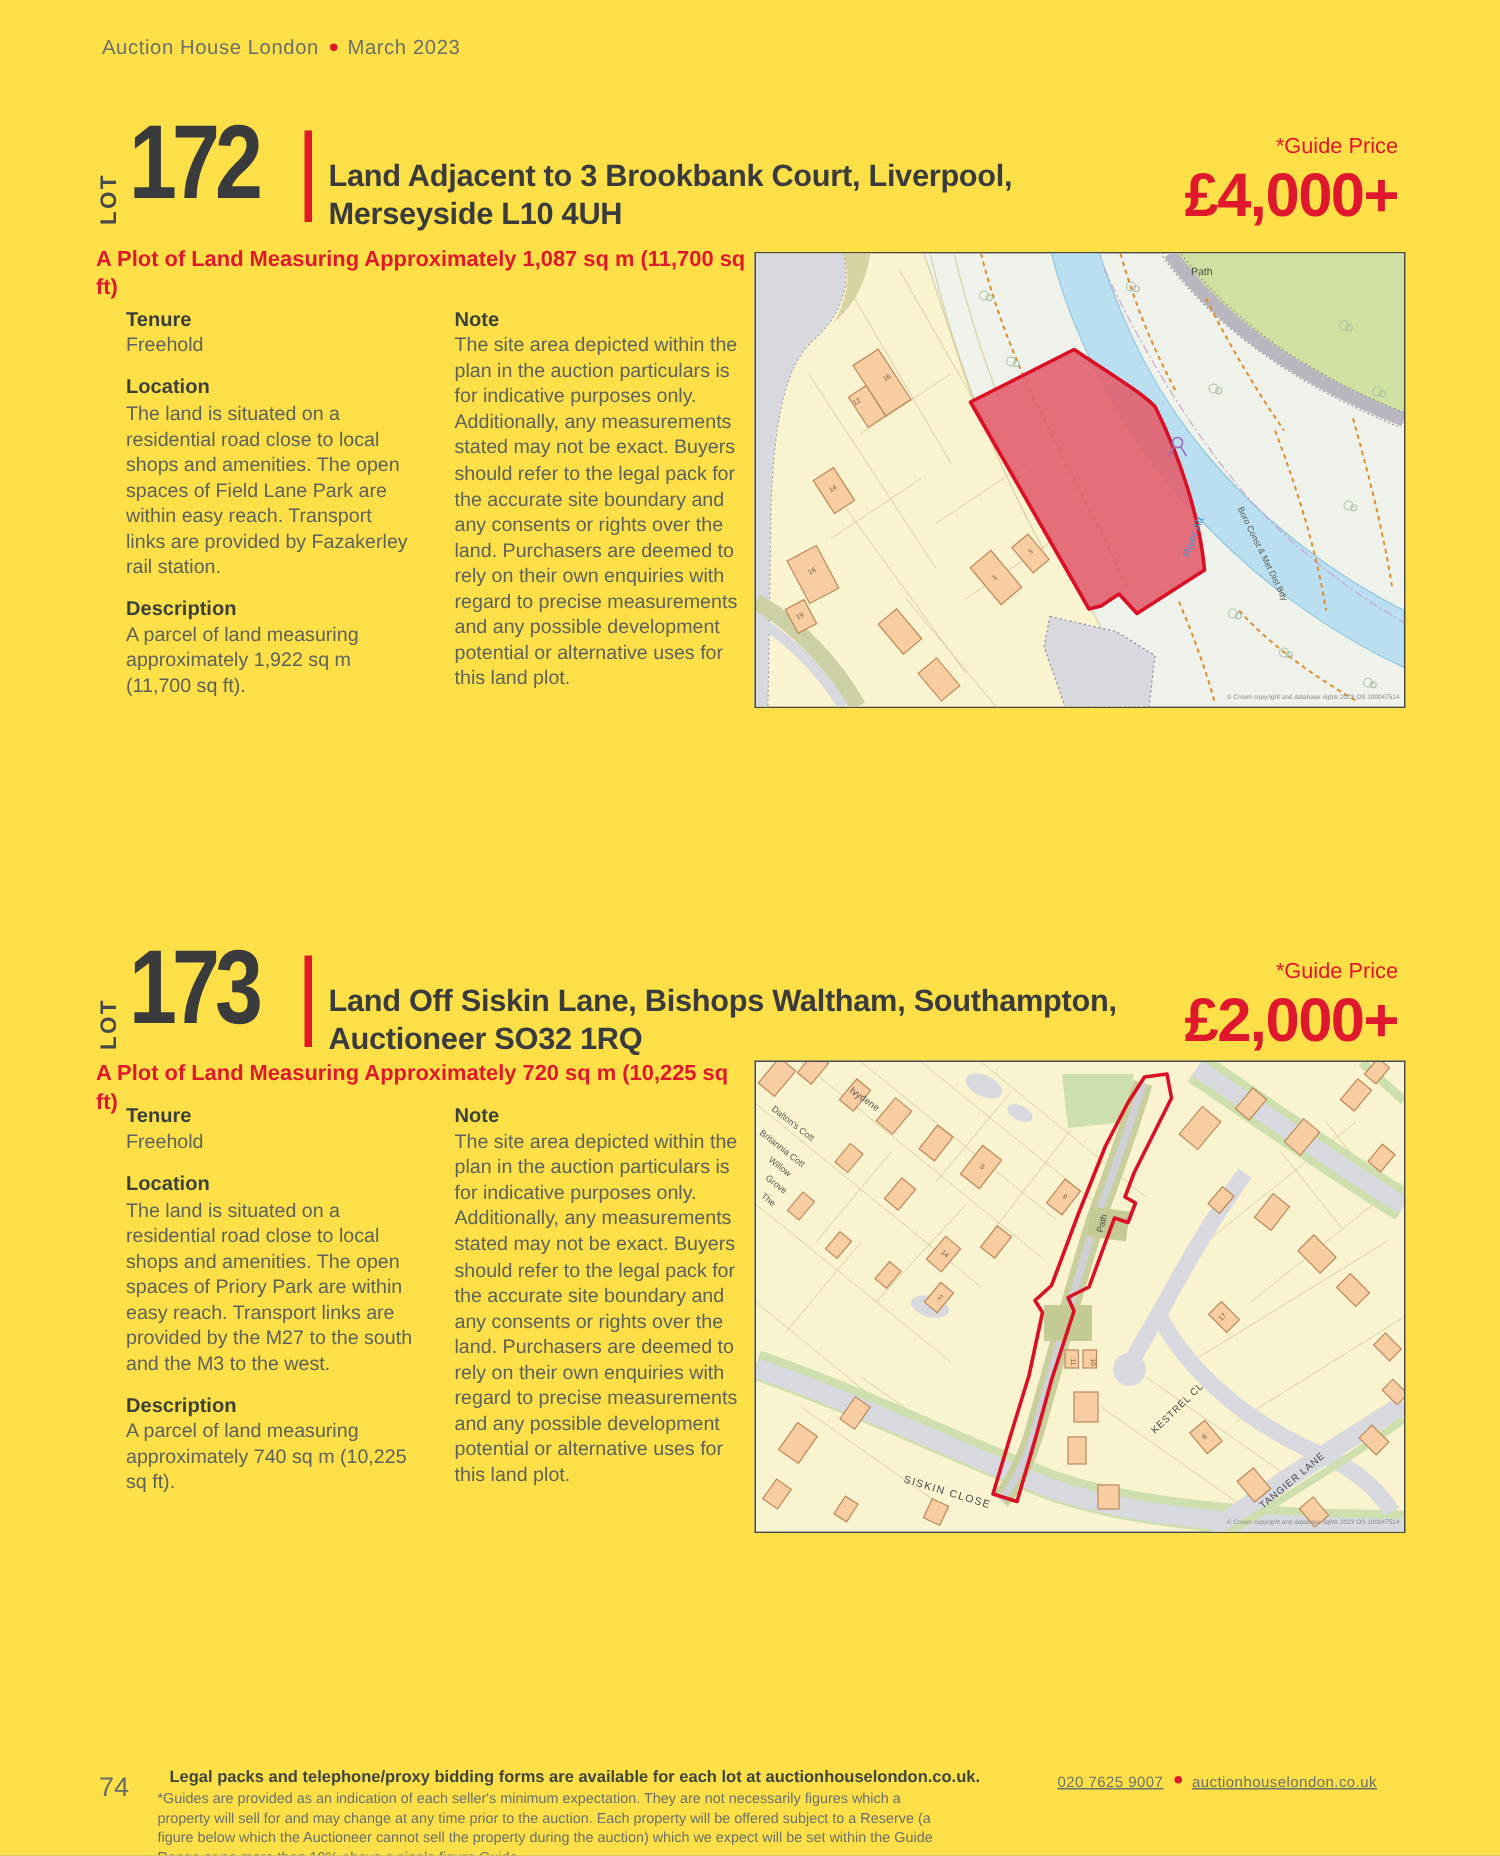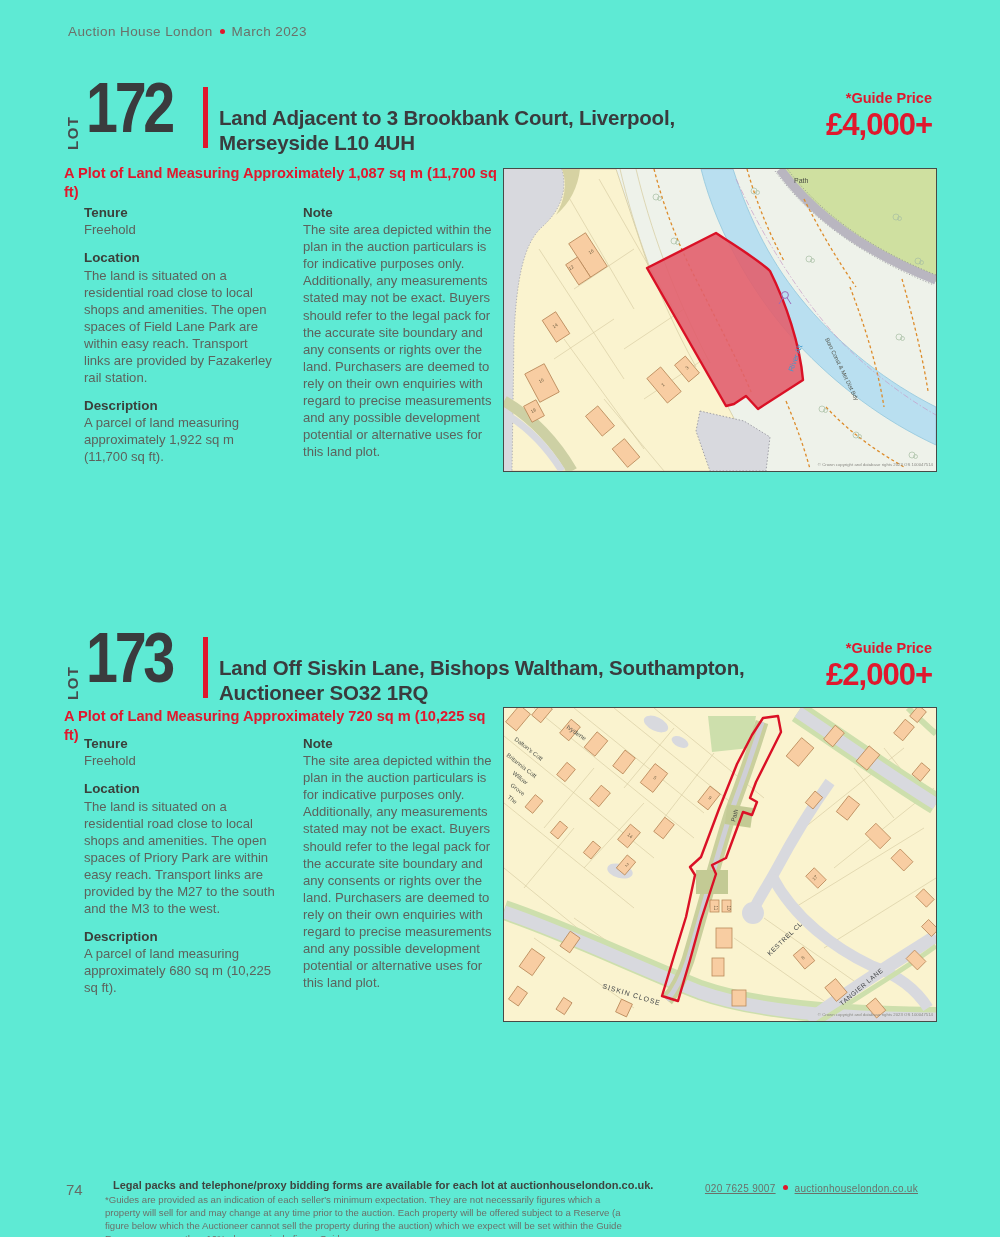--- a/index.html
+++ b/index.html
@@ -1,55 +1,55 @@
 <!DOCTYPE html>
 <html><head>
 <meta charset="utf-8">
 <style>
   html,body{margin:0;padding:0;}
   body{background:#9aa79a;font-family:"Liberation Sans",sans-serif;}
-  .page{position:relative;width:1000px;height:1237px;background:#5eead4;margin:0 auto;overflow:hidden;}
+  .page{position:relative;width:1000px;height:1237px;background:#fde047;margin:0 auto;overflow:hidden;}
 
   
   .page-header{position:absolute;left:68px;top:24px;font-size:13.5px;color:#6b716a;letter-spacing:.4px;}
   .red-dot{display:inline-block;width:5px;height:5px;border-radius:50%;background:#e0182d;margin:0 7px;vertical-align:2px;}
 
   
   .lot{position:absolute;left:0;width:1000px;}
   .lot-1{top:80px;height:480px;}
   .lot-2{top:630px;height:480px;}
   .lot-vert{position:absolute;left:64px;top:8px;height:62px;writing-mode:vertical-rl;transform:rotate(180deg);
             font-size:15px;font-weight:bold;color:#474a4c;letter-spacing:1.5px;}
   .lot-num{position:absolute;left:86px;top:-7px;font-size:70px;font-weight:bold;color:#3a3b3d;
            letter-spacing:-4px;line-height:1;transform:scaleX(.82);transform-origin:left top;}
   .lot-bar{position:absolute;left:203px;top:7px;width:5px;height:61px;background:#e0182d;}
   .lot-title{position:absolute;left:219px;top:26px;width:560px;font-size:20.5px;font-weight:bold;
              color:#3a3b3d;line-height:1.2;letter-spacing:-.2px;}
   .guide{position:absolute;right:68px;top:10px;text-align:right;color:#e0182d;}
-  .guide-label{font-size:14.5px;font-weight:bold;}
-  .guide-price{font-size:31px;font-weight:bold;letter-spacing:-1px;margin-top:1px;}
+  .guide-label{font-size:14.5px;font-weight:normal;}
+  .guide-price{font-size:41px;font-weight:bold;letter-spacing:-1px;margin-top:1px;}
   .subhead{position:absolute;left:64px;width:436px;font-size:14.6px;font-weight:bold;color:#e0182d;line-height:1.32;}
   .lot-1 .subhead{top:84px;}
   .lot-2 .subhead{top:77px;}
   .col{position:absolute;width:213px;font-size:13.1px;color:#5d625c;line-height:1.3;}
   .col-left{left:64px;}
   .col-right{left:283px;}
   .lot-1 .col{top:124px;}
   .lot-2 .col{top:105px;}
   .blk{margin-bottom:11px;margin-left:20px;}
   .blk-label{font-weight:bold;color:#3b403b;font-size:13.4px;}
 
   .map{position:absolute;left:503px;width:432px;background:#eef2ea;border:1.5px solid #474a47;box-sizing:content-box;}
   .lot-1 .map{top:88px;height:302px;}
   .lot-2 .map{top:77px;height:313px;}
   .map svg{display:block;}
   .map text{font-family:"Liberation Sans",sans-serif;}
 
   
-  .footer-pagenum{position:absolute;left:66px;top:1181px;font-size:15px;color:#666c66;}
+  .footer-pagenum{position:absolute;left:66px;top:1181px;font-size:18px;color:#666c66;}
   .footer-legal{position:absolute;left:113px;top:1179px;width:560px;font-size:11px;font-weight:bold;color:#3f443f;}
   .footer-disclaimer{position:absolute;left:105px;top:1194px;width:528px;font-size:9.6px;color:#6b716a;line-height:1.34;}
   .footer-contact{position:absolute;right:82px;top:1183px;font-size:10px;color:#6b716a;letter-spacing:.3px;text-decoration:underline;}
 </style>
 </head>
 <body>
 
 <div class="page">
 
   <div class="page-header">
@@ -258,21 +258,21 @@
       <div class="blk">
         <div class="blk-label">Tenure</div>
         <div>Freehold</div>
       </div>
       <div class="blk">
         <div class="blk-label">Location</div>
         <div>The land is situated on a residential road close to local shops and amenities. The open spaces of Priory Park are within easy reach. Transport links are provided by the M27 to the south and the M3 to the west.</div>
       </div>
       <div class="blk">
         <div class="blk-label">Description</div>
-        <div>A parcel of land measuring approximately 680 sq m (10,225 sq ft).</div>
+        <div>A parcel of land measuring approximately 740 sq m (10,225 sq ft).</div>
       </div>
     </div>
     <div class="col col-right">
       <div class="blk">
         <div class="blk-label">Note</div>
         <div>The site area depicted within the plan in the auction particulars is for indicative purposes only. Additionally, any measurements stated may not be exact. Buyers should refer to the legal pack for the accurate site boundary and any consents or rights over the land. Purchasers are deemed to rely on their own enquiries with regard to precise measurements and any possible development potential or alternative uses for this land plot.</div>
       </div>
     </div>
 
     <div class="map">

